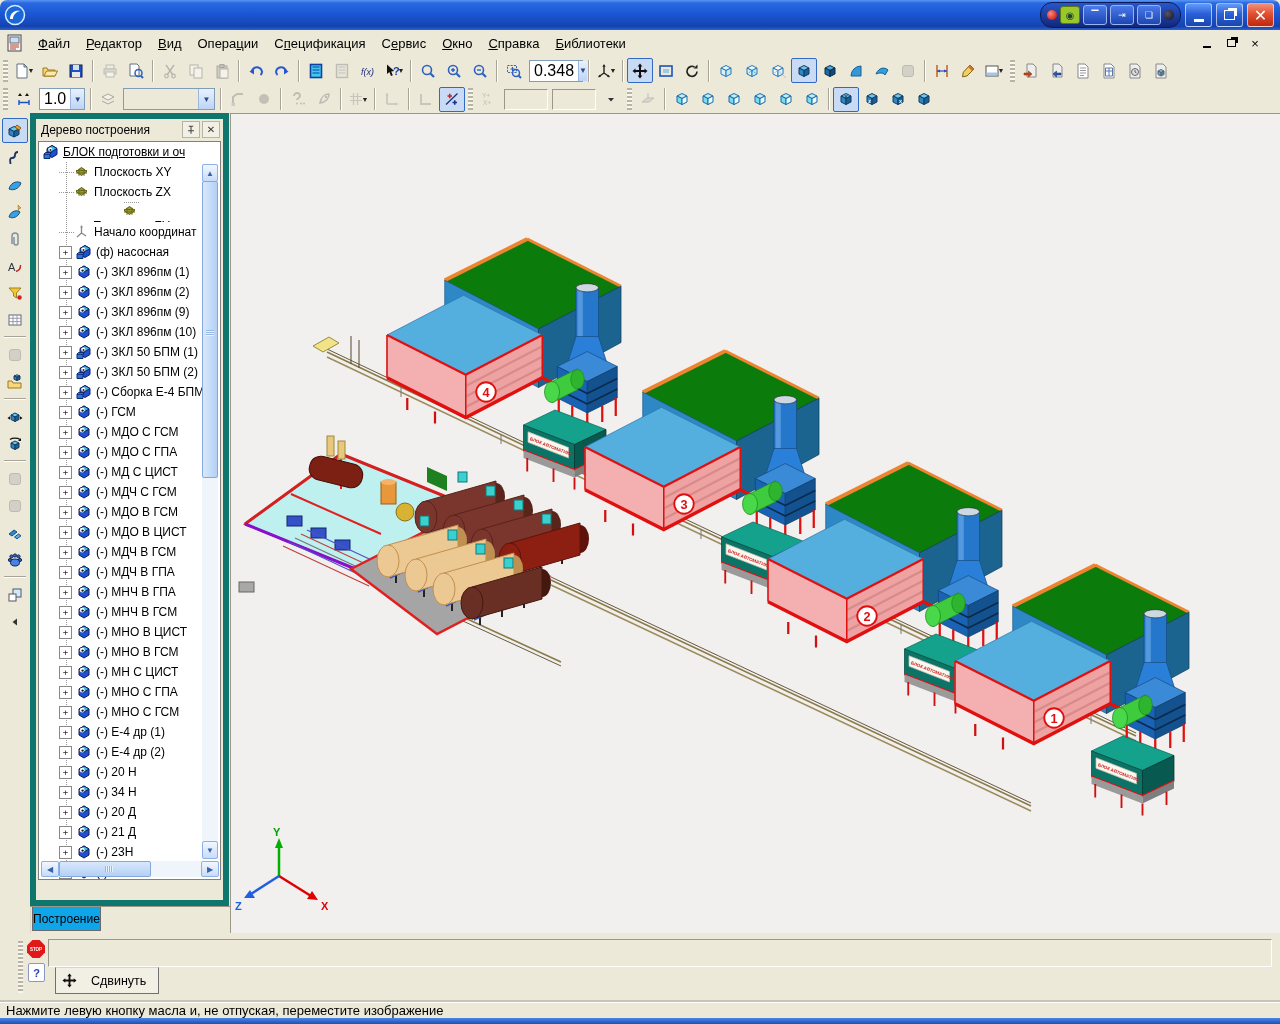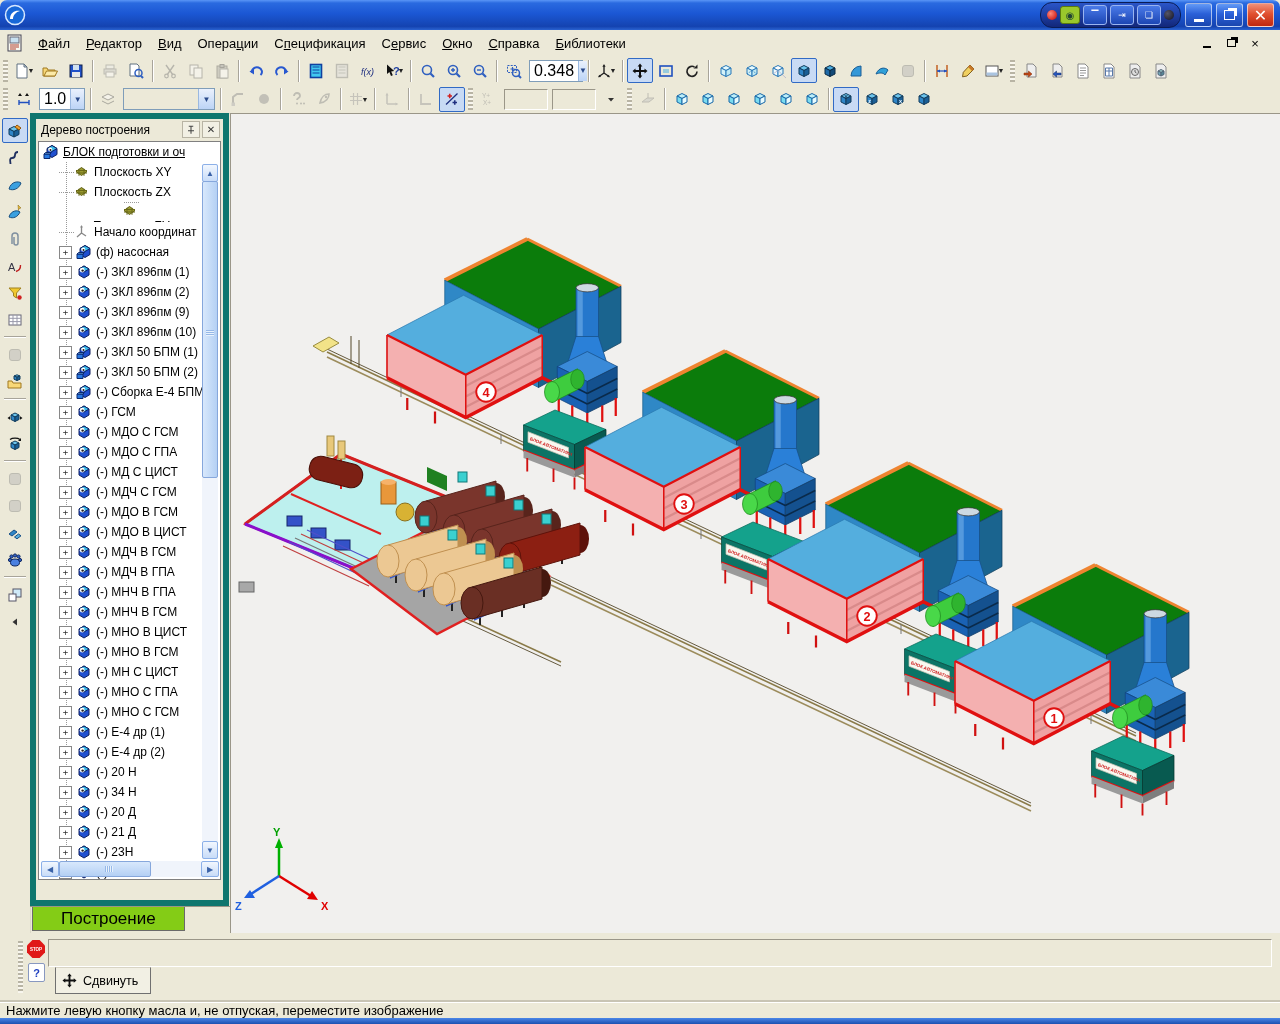--- a/index.html
+++ b/index.html
@@ -92,39 +92,39 @@
     background:repeating-linear-gradient(180deg,#96b8e8 0 1px,#e8f2fc 1px 2px)}
   #hscroll{position:absolute;left:2px;bottom:2px;height:16px;width:178px;background:#f0f4fb}
   #hscroll .left{position:absolute;left:0;top:0;bottom:0;width:16px}
   #hscroll .right{position:absolute;right:0;top:0;bottom:0;width:16px}
   #hscroll .thumb{position:absolute;top:0;bottom:0;left:18px;width:90px;
     background:linear-gradient(180deg,#d8e8fc,#b4d0f4);border:1px solid #86a7dc;border-radius:2px}
   #hscroll .thumb-grip{top:4px;bottom:4px;height:auto;left:50%;width:8px;
     background:repeating-linear-gradient(90deg,#96b8e8 0 1px,#e8f2fc 1px 2px)}
   
   #tabstrip{position:absolute;left:30px;top:906px;width:200px;height:27px;border-top:1px solid #9a9688}
-  #model-tab{position:absolute;left:2px;top:0px;height:23px;padding:0 28px;background:#84cc16;
-    border:1px solid #6a6a6a;border-top:none;display:flex;align-items:center;font-size:17px}
+  #model-tab{position:absolute;left:2px;top:0px;height:23px;padding:0 0;background:#0ea5e9;
+    border:1px solid #6a6a6a;border-top:none;display:flex;align-items:center;font-size:12px}
   
   #viewport{position:absolute;left:230px;top:113px;width:1050px;height:820px;background:#f1f0ee;
     border-left:1px solid #9a9688;border-top:1px solid #9a9688;box-sizing:border-box;overflow:hidden}
   
   #propbar{position:absolute;left:0;top:933px;width:1280px;height:69px;background:#ece9d8}
   #prop-grip{position:absolute;left:18px;top:8px;width:5px;height:52px;
     background:repeating-linear-gradient(180deg,#b8b4a4 0 2px,#f8f6ee 2px 4px)}
   #stop-btn{position:absolute;left:27px;top:7px;width:18px;height:18px;background:#e01818;color:#fff;
     clip-path:polygon(30% 0,70% 0,100% 30%,100% 70%,70% 100%,30% 100%,0 70%,0 30%);
     display:flex;align-items:center;justify-content:center;font-size:4.5px;font-weight:bold}
   #help-btn{position:absolute;left:28px;top:30px;width:15px;height:17px;background:#fff;
     border:1px solid #8898c0;border-radius:2px;color:#2040c0;font-weight:bold;font-size:11px;
     display:flex;align-items:center;justify-content:center}
   #prop-strip{position:absolute;left:48px;top:6px;width:1224px;height:28px;background:#ece9d8;
     border:1px solid;border-color:#9a9688 #fff #fff #9a9688;box-sizing:border-box}
   #prop-tab{position:absolute;left:55px;top:34px;height:25px;padding:0 12px 0 6px;background:#f2f0e4;
-    border:1px solid #707070;border-top:1px solid #d8d4c4;display:flex;align-items:center;gap:6px;font-size:12.5px}
+    border:1px solid #707070;border-top:1px solid #d8d4c4;display:flex;align-items:center;gap:14px;font-size:12.5px}
   #prop-tab svg{width:15px;height:15px}
   
   #statusbar{position:absolute;left:0;top:1002px;width:1280px;height:16px;background:#ece9d8;
     border-top:1px solid #fff;box-shadow:0 -2px 0 #c8c4b4;font-size:13px;display:flex;align-items:center;
     padding-left:6px;box-sizing:border-box}
   #bottom-edge{position:absolute;left:0;top:1018px;width:1280px;height:6px;
     background:linear-gradient(180deg,#4a86e8,#1c50b0)}
   #symdefs{position:absolute;width:0;height:0;overflow:hidden}
 </style>
 </head>

